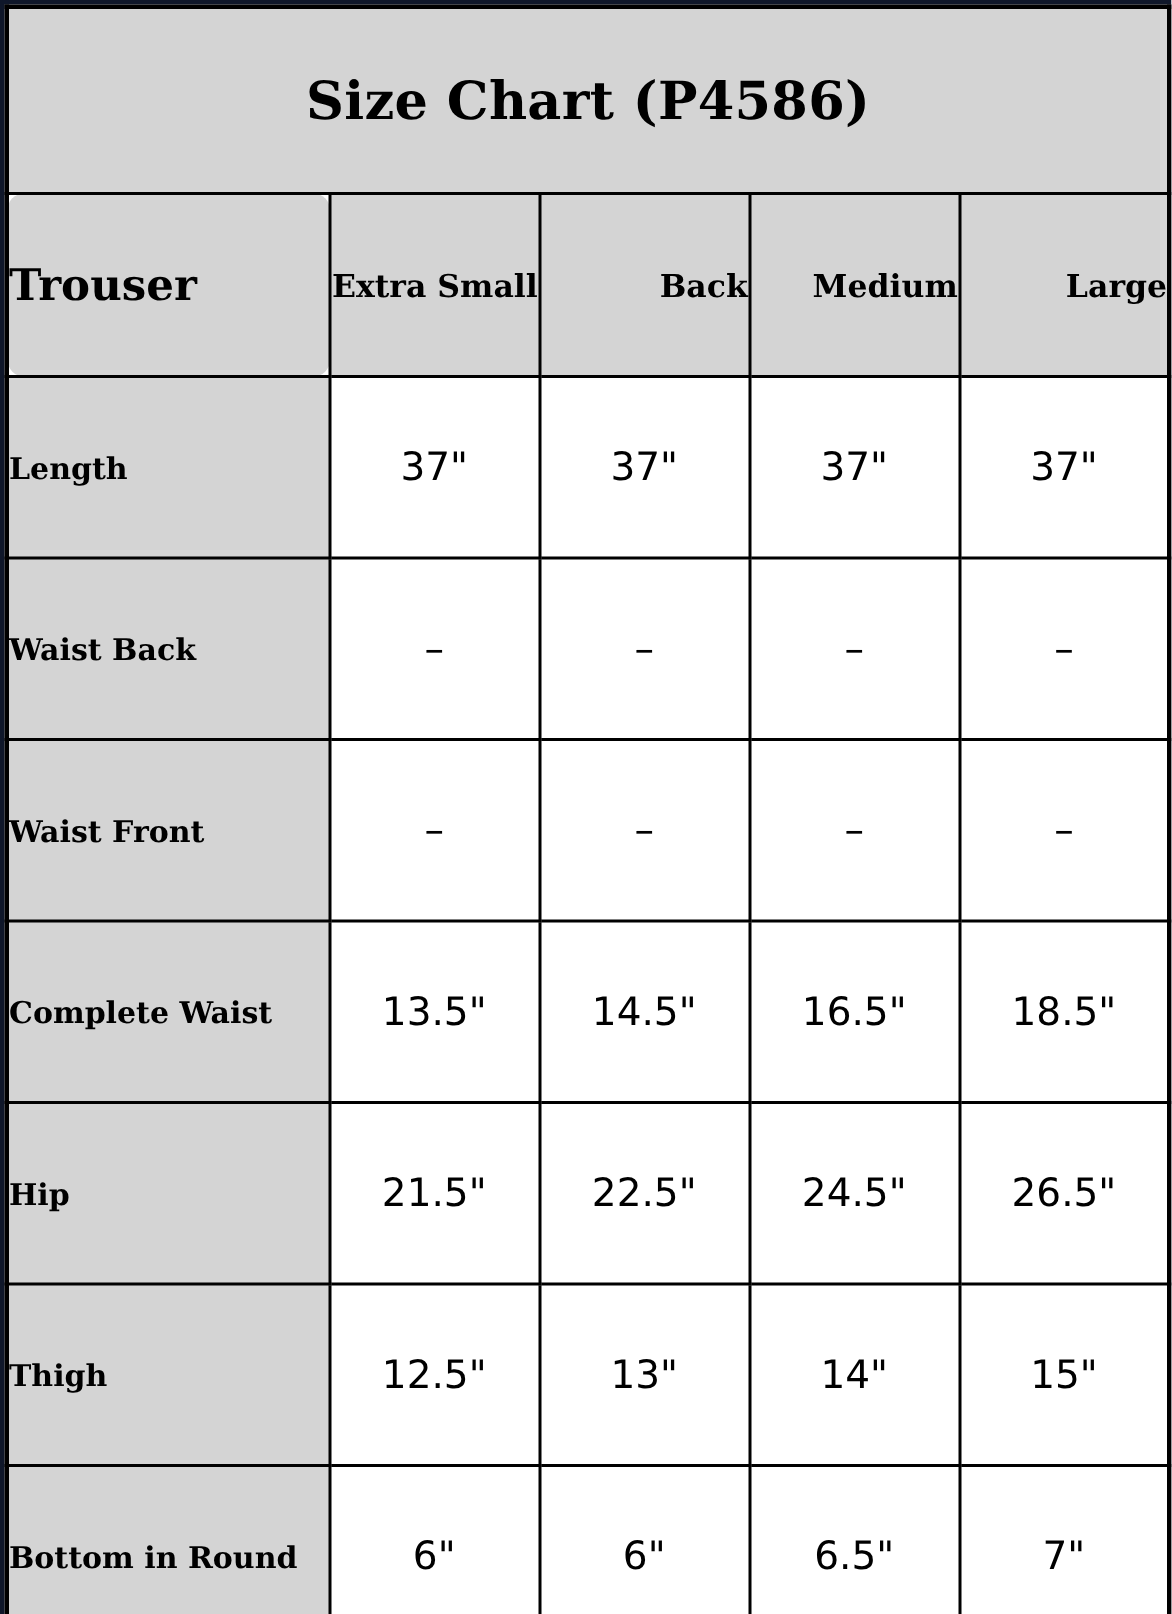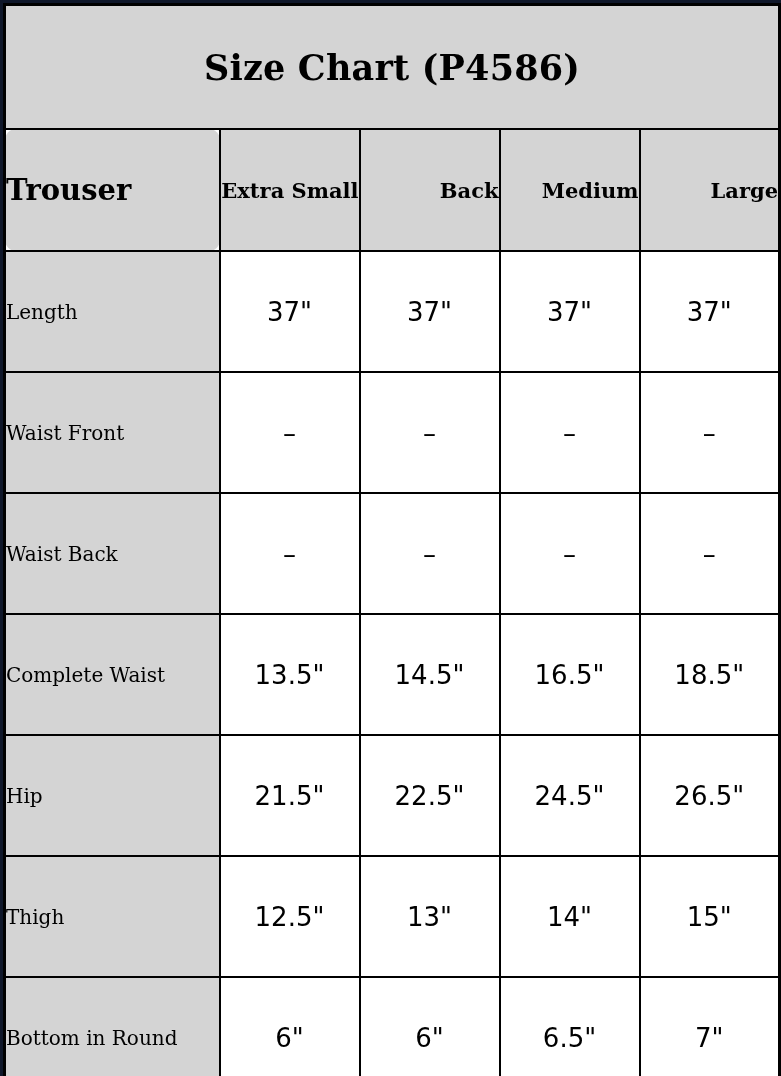--- a/index.html
+++ b/index.html
@@ -69,20 +69,21 @@
   }
   .row-label {
     background: #d4d4d4;
     vertical-align: middle;
     text-align: left;
     font-family: "DejaVu Serif", serif;
     font-size: 20px;
     color: #000000;
     padding-left: 17px;
     height: 119px;
+    font-weight: bold;
   }
   .row-value {
     background: #ffffff;
     vertical-align: middle;
     text-align: center;
     font-family: "DejaVu Sans", sans-serif;
     font-size: 26px;
     color: #000000;
   }
   col.c-label { width: 215px; }
@@ -119,29 +120,29 @@
 
       <tr>
         <td class="row-label">Length</td>
         <td class="row-value">37"</td>
         <td class="row-value">37"</td>
         <td class="row-value">37"</td>
         <td class="row-value">37"</td>
       </tr>
 
       <tr>
-        <td class="row-label">Waist Front</td>
+        <td class="row-label">Waist Back</td>
         <td class="row-value">–</td>
         <td class="row-value">–</td>
         <td class="row-value">–</td>
         <td class="row-value">–</td>
       </tr>
 
       <tr>
-        <td class="row-label">Waist Back</td>
+        <td class="row-label">Waist Front</td>
         <td class="row-value">–</td>
         <td class="row-value">–</td>
         <td class="row-value">–</td>
         <td class="row-value">–</td>
       </tr>
 
       <tr>
         <td class="row-label">Complete Waist</td>
         <td class="row-value">13.5"</td>
         <td class="row-value">14.5"</td>

